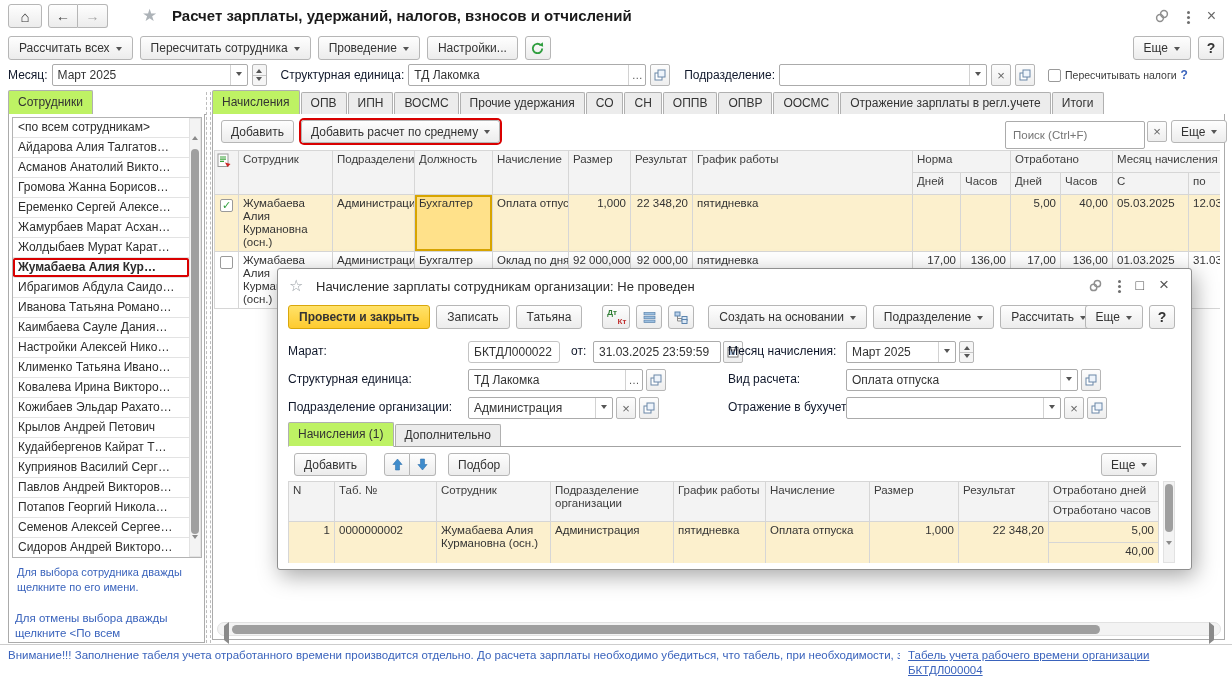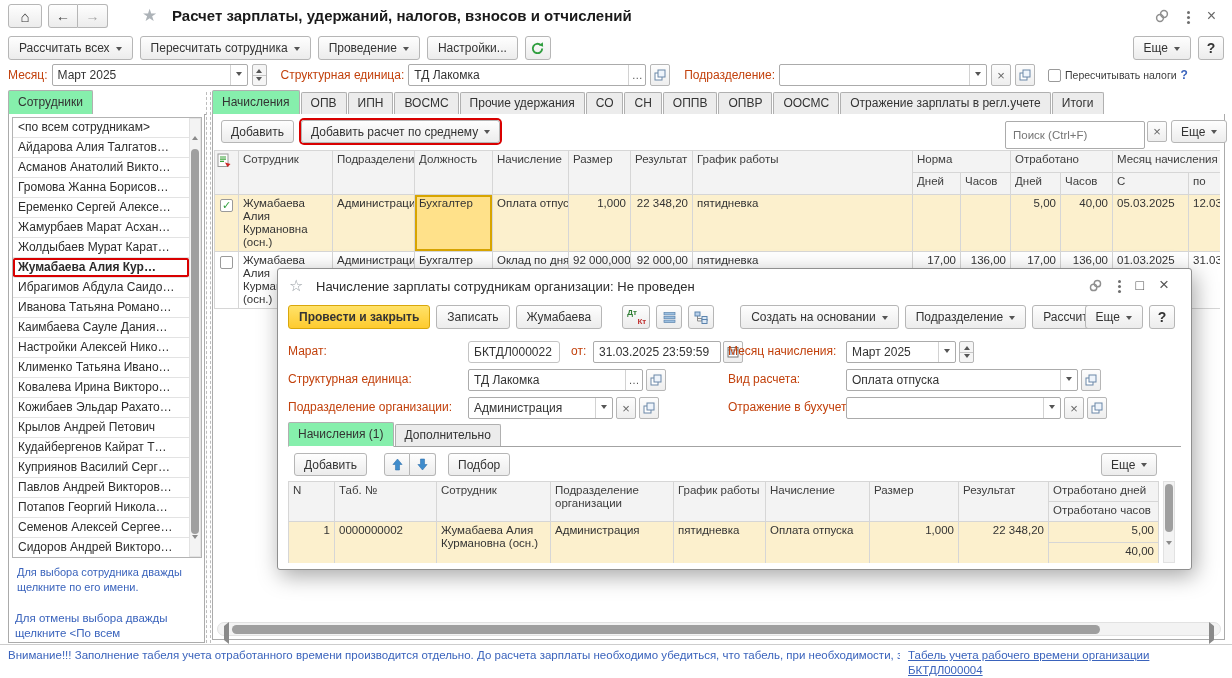--- a/index.html
+++ b/index.html
@@ -28,42 +28,42 @@
   .spin div{flex:1;display:flex;align-items:center;justify-content:center}
   .spin div:first-child{border-bottom:1px solid #c6c6c6}
   .tri-u{width:0;height:0;border:3px solid transparent;border-bottom:4px solid #555}
   .tri-d{width:0;height:0;border:3px solid transparent;border-top:4px solid #555}
   .tri-l{width:0;height:0;border:4px solid transparent;border-right:5px solid #8a8a8a}
   .tri-r{width:0;height:0;border:4px solid transparent;border-left:5px solid #8a8a8a}
   
   .tabrow{display:flex;align-items:flex-end;border-bottom:1px solid #a3a3a3;box-sizing:border-box}
   .tab{height:21px;line-height:21px;padding:0 9px;border:1px solid #b0b0b0;border-bottom:none;
        border-radius:2px 2px 0 0;background:#ececec;margin-right:1px;white-space:nowrap}
-  .tab.active{height:23px;line-height:23px;background:#86efac;margin-bottom:-1px;border-bottom:1px solid #fff}
+  .tab.active{height:23px;line-height:23px;background:#bef264;margin-bottom:-1px;border-bottom:1px solid #fff}
   
   .grid{border-collapse:collapse;table-layout:fixed;background:#fff;font-size:11.5px}
   .grid th,.grid td{border:1px solid #d6d6d6;padding:2px 4px;overflow:hidden;vertical-align:top;box-sizing:border-box}
   .grid thead th{background:#f3f3f3;font-weight:normal;text-align:left;color:#3d3d3d}
   .grid .num{text-align:right}
   .yellow{background:#fcf0cd}
   .sel-cell{background:#ffe18a;box-shadow:inset 0 0 0 2px #d7a400}
   
   .cb{width:13px;height:13px;box-sizing:border-box;border:1px solid #9a9a9a;border-radius:2px;background:#fff;
       display:inline-flex;align-items:center;justify-content:center;font-size:11px;line-height:11px;color:#2f9e3e;font-weight:bold}
   .hint{color:#3a63bc}
   .blue{color:#3a63bc}
   .link{color:#3a63bc;text-decoration:underline;cursor:pointer}
   .sb-track{background:#f3f3f3;border:1px solid #e2e2e2;box-sizing:border-box}
   .sb-thumb{background:#9f9f9f;border-radius:5px}
   .vdots{display:inline-block;width:3px;height:3px;border-radius:50%;background:#6e6e6e;box-shadow:0 5px 0 #6e6e6e,0 10px 0 #6e6e6e}
   .sideitem{height:19px;line-height:18px;padding:0 5px;border-bottom:1px solid #e3e3e3;white-space:nowrap;overflow:hidden;color:#2c2c2c}
   .sideitem.sel{font-weight:bold;box-shadow:inset 0 0 0 2px #d90000;border-radius:2px}
   .dlg{position:absolute;left:277px;top:268px;width:913px;height:300px;background:#fff;border:1px solid #8f8f8f;
        border-radius:3px;box-shadow:3px 6px 22px rgba(0,0,0,.35);z-index:10}
-  .lbl{font-size:12px;color:#c2410c;white-space:nowrap}
+  .lbl{font-size:12px;color:#0f172a;white-space:nowrap}
   .splitter{border-left:1px dashed #bdbdbd;border-right:1px dashed #bdbdbd;width:3px}
 </style>
 </head>
 <body>
 
 <div class="abs" style="left:0;top:0;width:1232px;height:32px">
   <div class="btn abs" style="left:8px;top:4px;width:34px;padding:0">
     <span style="font-size:15px;font-weight:bold">⌂</span>
   </div>
   <div class="abs" style="left:48px;top:4px;display:flex">
@@ -353,42 +353,42 @@
   </div>
 
   <div class="abs" style="left:10px;top:36px;display:flex;gap:6px;align-items:center">
     <div class="btn yellowbtn">
       <span>Провести и закрыть</span>
     </div>
     <div class="btn">
         <span>Записать</span>
       </div>
     <div class="btn">
-        <span>Жумабаева</span>
+        <span>Татьяна</span>
       </div>
     <div class="btn icon" style="margin-left:14px;position:relative;width:28px">
       <span style="position:absolute;left:4px;top:2px;font-size:8px;font-weight:bold;color:#2e7d32">Дт</span>
       <span style="position:absolute;right:3px;bottom:2px;font-size:8px;font-weight:bold;color:#c03030">Кт</span>
     </div>
     <div class="btn icon">
       <svg width="13" height="13" viewBox="0 0 13 13">
         <rect x="1" y="1.5" width="11" height="2.4" fill="#9bbfe0" stroke="#5b83ad" stroke-width=".7"></rect>
         <rect x="1" y="5.3" width="11" height="2.4" fill="#9bbfe0" stroke="#5b83ad" stroke-width=".7"></rect>
         <rect x="1" y="9.1" width="11" height="2.4" fill="#9bbfe0" stroke="#5b83ad" stroke-width=".7"></rect>
       </svg>
     </div>
     <div class="btn icon">
       <svg width="14" height="13" viewBox="0 0 14 13">
         <path d="M3.5 5v5h5M3.5 7.5h5" stroke="#8a8a8a" fill="none"></path>
         <rect x="1" y="1" width="5" height="4" fill="#b8d0ea" stroke="#5b83ad"></rect>
         <rect x="8" y="5.5" width="5" height="4" fill="#dce9f6" stroke="#5b83ad"></rect>
         <rect x="8" y="8.5" width="5" height="4" fill="#dce9f6" stroke="#5b83ad"></rect>
       </svg>
     </div>
-    <div class="btn" style="margin-left:20px">
+    <div class="btn" style="margin-left:8px">
       <span>Создать на основании</span>
         <span class="caret"></span>
     </div>
     <div class="btn">
       <span>Подразделение</span>
         <span class="caret"></span>
     </div>
     <div class="btn">
       <span>Рассчитать</span>
         <span class="caret"></span>

